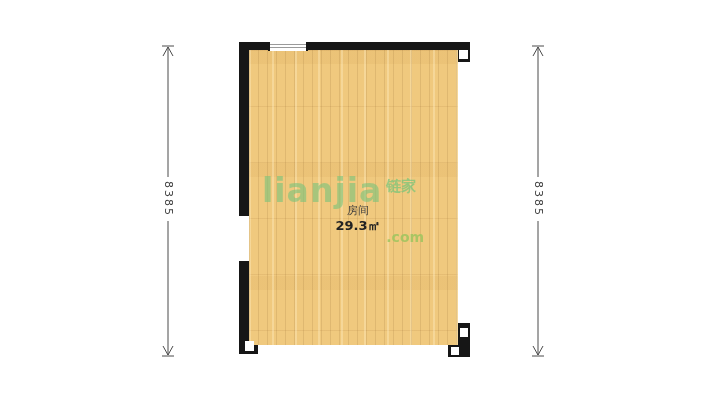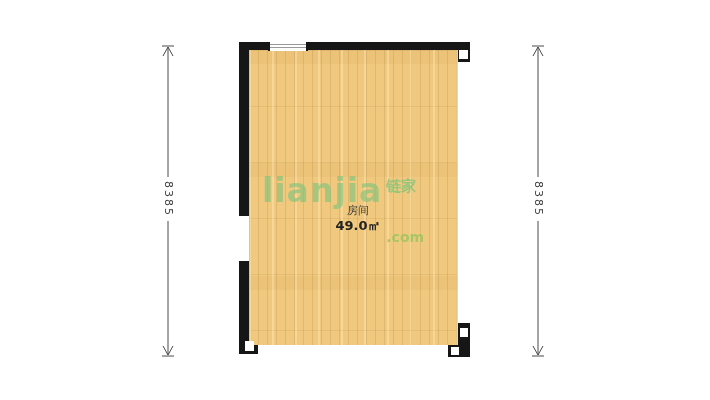--- a/index.html
+++ b/index.html
@@ -136,16 +136,16 @@
   <div class="watermark">
     <span class="wm-brand">lianjia</span>
     <span class="wm-right">
       <span class="wm-cn">链家</span>
       <span class="wm-domain">.com</span>
     </span>
   </div>
 
   <div class="room-label-block">
     <div class="room-name">房间</div>
-    <div class="room-area">49.0㎡</div>
+    <div class="room-area">29.3㎡</div>
   </div>
 
 </div>
 
 </body></html>

